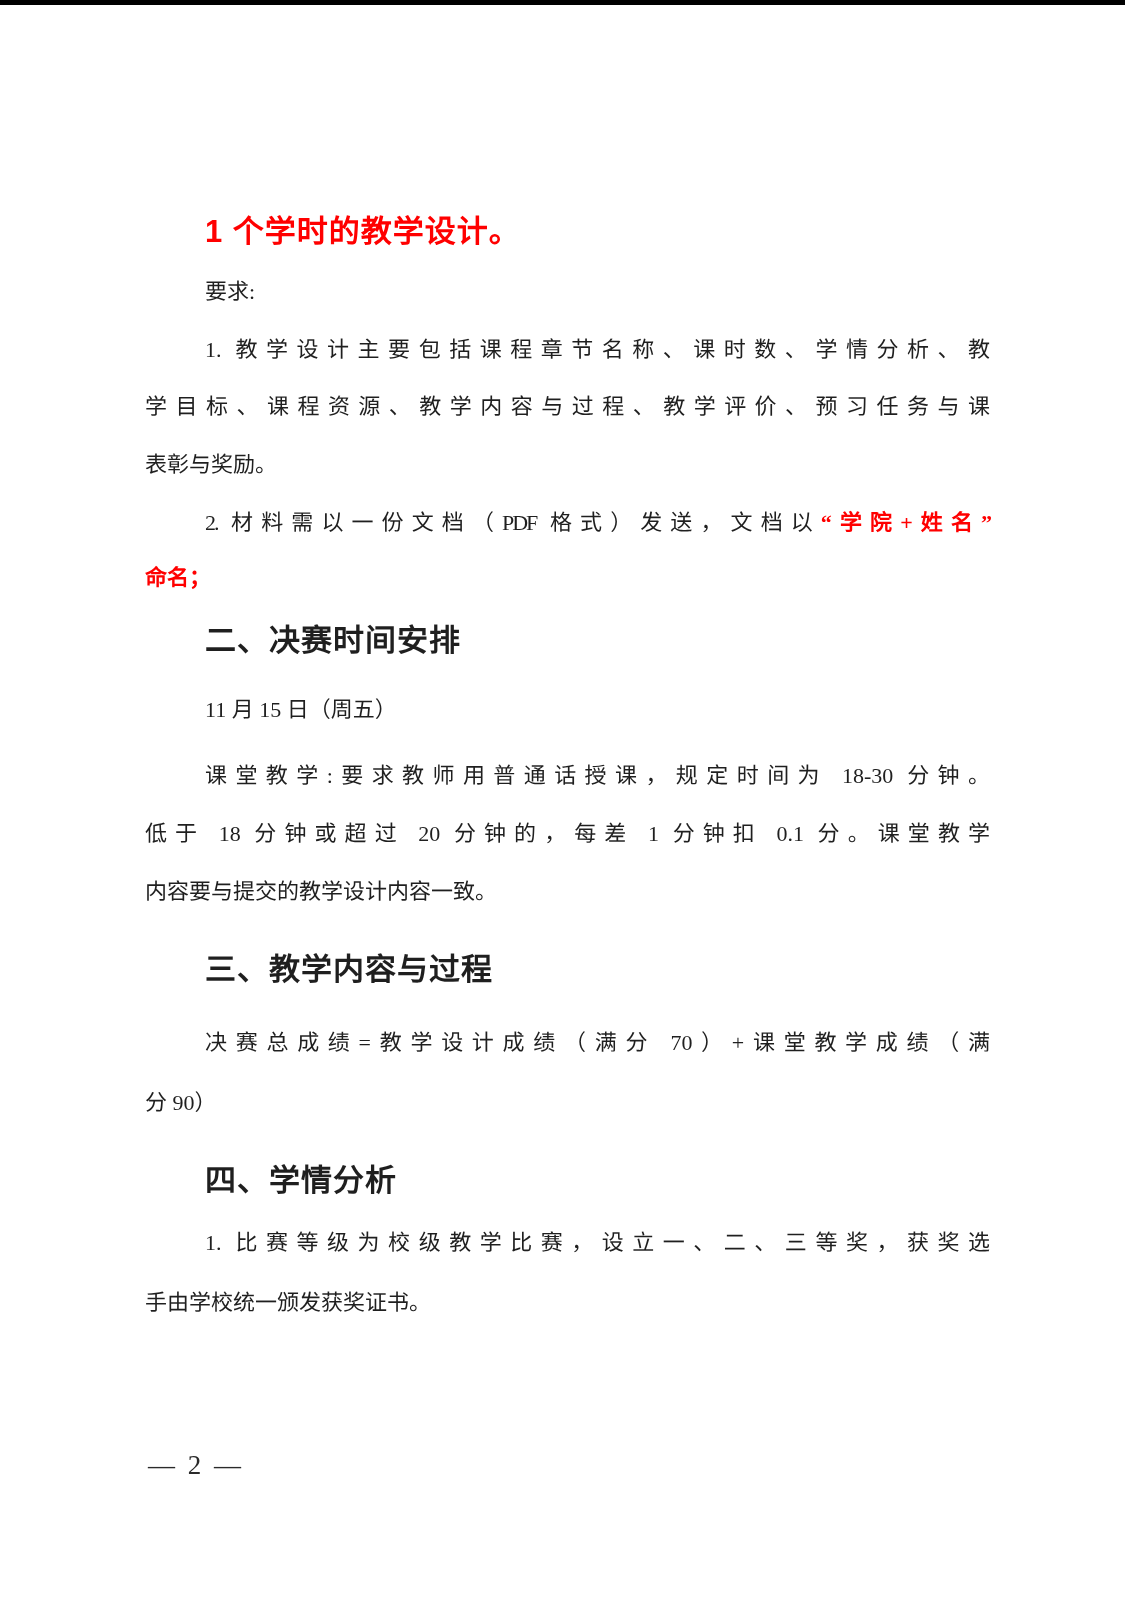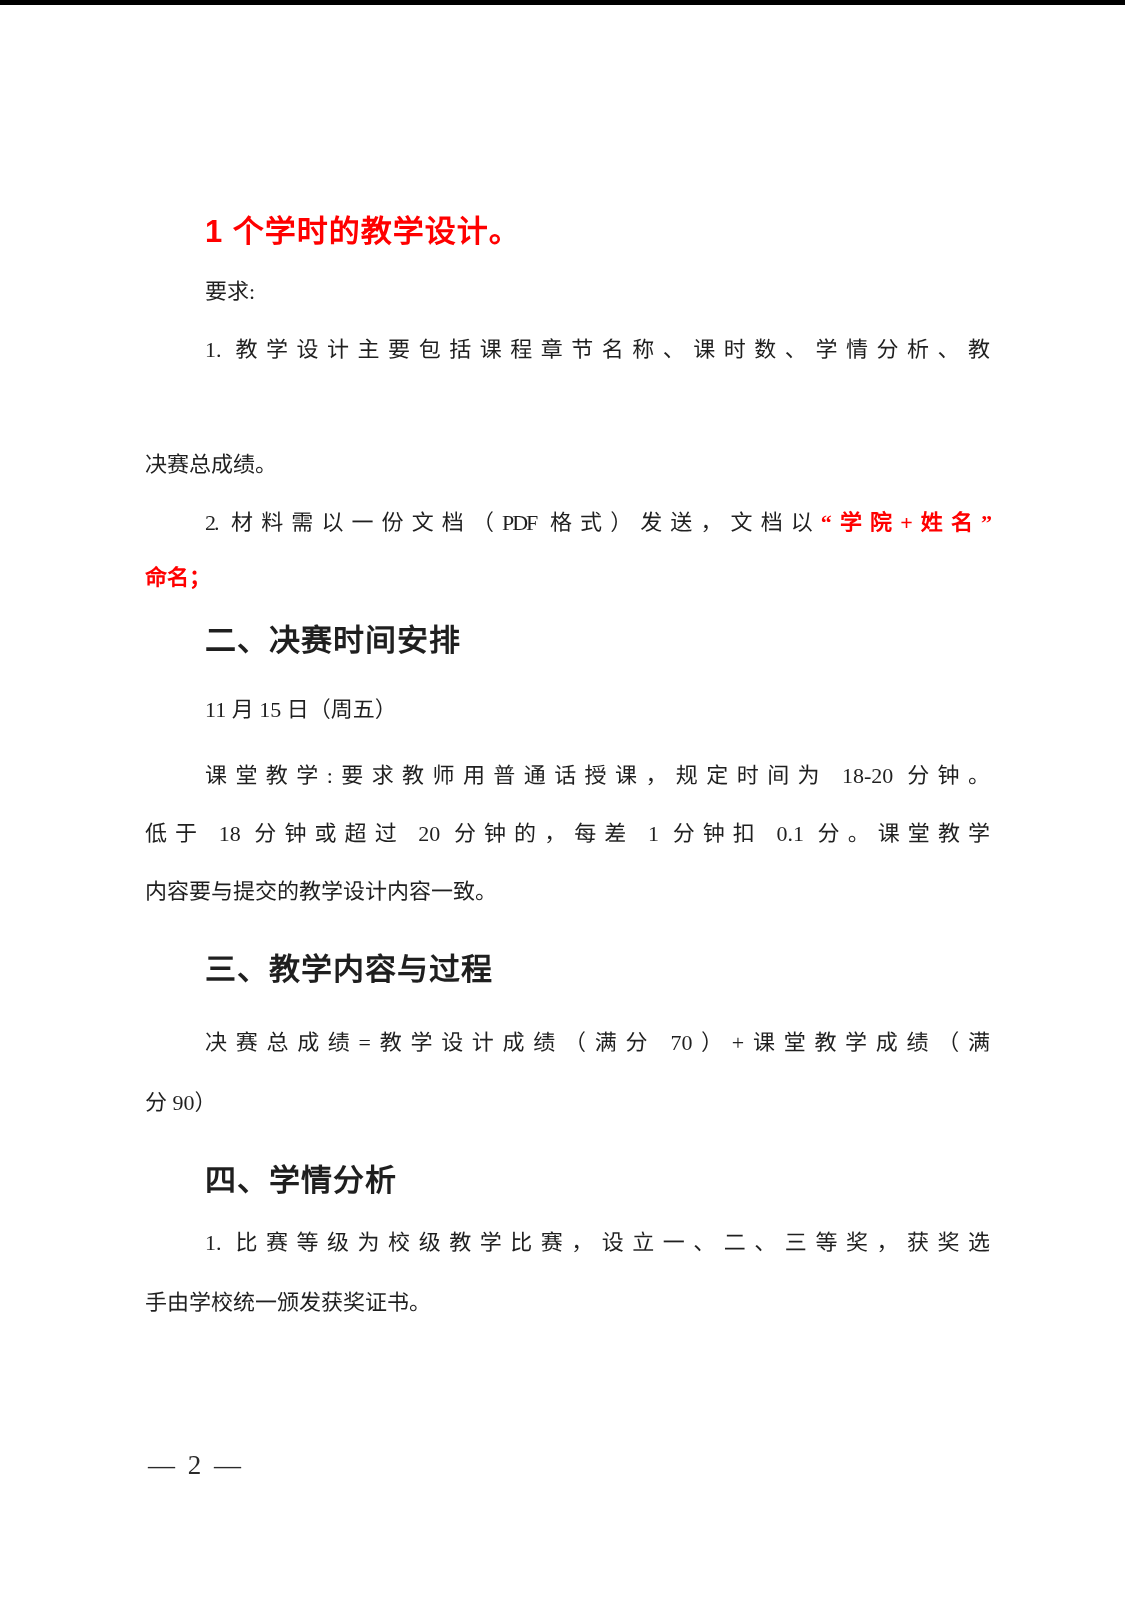--- a/index.html
+++ b/index.html
@@ -59,32 +59,33 @@
 <div class="page">
 
   <div class="top-bar"></div>
 
   <p class="line indent red bold hei" style="top:212px">1 个学时的教学设计。</p>
 
   <p class="line indent" style="top:272px">要求:</p>
 
   <p class="line indent j" style="top:330px">1. 教学设计主要包括课程章节名称、课时数、学情分析、教</p>
 
+  <p class="line j" style="top:387px">学目标、课程资源、教学内容与过程、教学评价、预习任务与课</p>
 
-  <p class="line" style="top:445px">决赛总成绩。</p>
+  <p class="line" style="top:445px">表彰与奖励。</p>
 
   <p class="line indent j tight" style="top:503px"><span>2. 材料需以一份文档（PDF 格式）发送，文档以</span><span class="red bold">“学院+姓名”</span></p>
 
   <p class="line red bold" style="top:558px">命名；</p>
 
   <p class="line indent hei" style="top:621px">二、决赛时间安排</p>
 
   <p class="line indent" style="top:690px">11 月 15 日（周五）</p>
 
-  <p class="line indent j" style="top:756px">课堂教学:要求教师用普通话授课，规定时间为 18-20 分钟。</p>
+  <p class="line indent j" style="top:756px">课堂教学:要求教师用普通话授课，规定时间为 18-30 分钟。</p>
 
   <p class="line j" style="top:814px">低于 18 分钟或超过 20 分钟的，每差 1 分钟扣 0.1 分。课堂教学</p>
 
   <p class="line" style="top:872px">内容要与提交的教学设计内容一致。</p>
 
   <p class="line indent hei" style="top:950px">三、教学内容与过程</p>
 
   <p class="line indent j" style="top:1023px">决赛总成绩=教学设计成绩（满分 70）+课堂教学成绩（满</p>
 
   <p class="line" style="top:1083px">分 90）</p>

